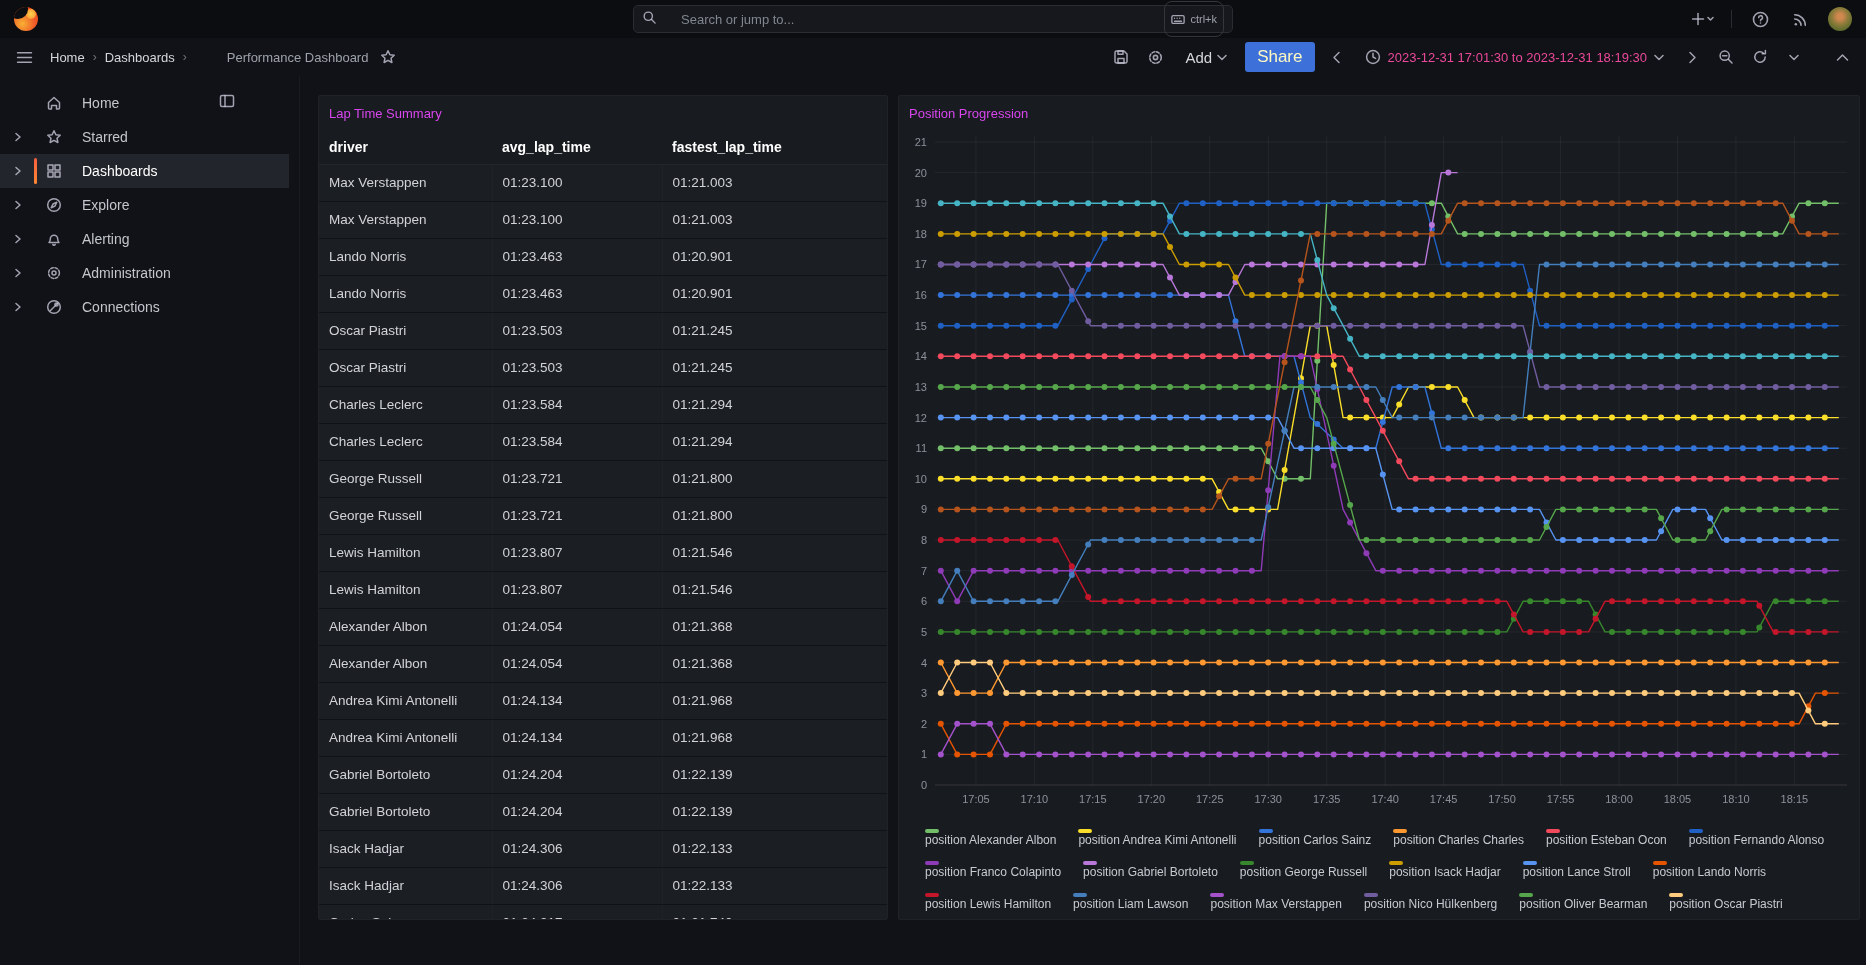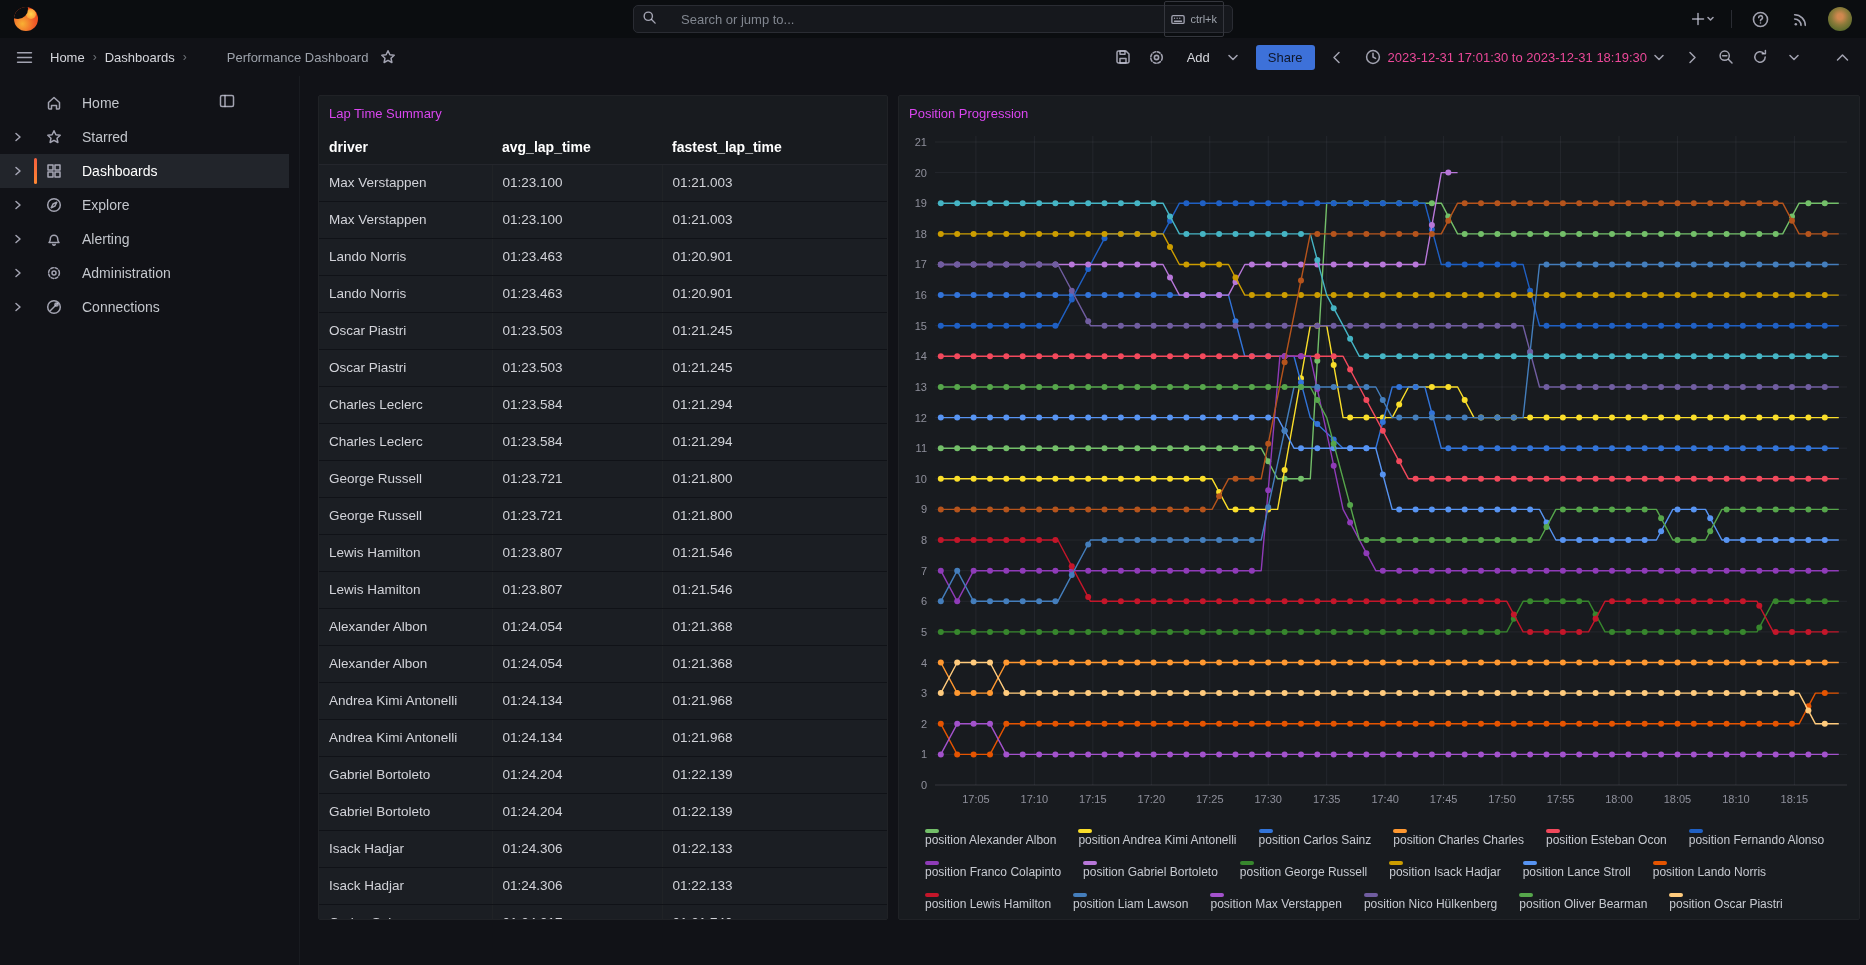--- a/index.html
+++ b/index.html
@@ -13,38 +13,38 @@
     background:radial-gradient(circle at 35% 70%, #f8b133 0%, #f05a28 55%, #e03a12 100%);
     position:relative; overflow:hidden; }
   .logo:after { content:""; position:absolute; left:-6px; top:-8px; width:20px; height:20px;
     border-radius:50%; background:#0b0d10; }
   .logo:before { content:""; position:absolute; right:2px; top:2px; width:10px; height:10px;
     border-radius:50%; background:radial-gradient(circle,#ffd24d,#f8892e); }
   .searchbox { position:absolute; left:50%; top:50%; transform:translate(-50%,-50%);
     width:600px; height:28px; background:#16181d; border:1px solid #2a2c33; border-radius:5px;
     display:flex; align-items:center; padding:0 8px; gap:24px; }
   .searchbox .ph { flex:1; font-size:13px; color:#81868f; }
-  .kbd { display:flex; align-items:center; gap:5px; border:1px solid #34363d; border-radius:2px;
+  .kbd { display:flex; align-items:center; gap:5px; border:1px solid #34363d; border-radius:8px;
     padding:11px 6px; font-size:11px; color:#9da2ab; }
   .nav-right { margin-left:auto; display:flex; align-items:center; gap:16px; }
   .nav-divider { width:1px; height:18px; background:#2a2c33; }
   .avatar { width:24px; height:24px; border-radius:50%;
     background:radial-gradient(circle at 50% 40%, #d0884f 15%, #8a7a3a 45%, #5c6b2d 75%, #44511f 100%); }
 
   
   .toolbar { height:38px; display:flex; align-items:center; padding:0 12px; gap:8px;
     background:#111217; }
   .crumbs { display:flex; align-items:center; gap:8px; font-size:13px; margin-left:6px; }
   .crumb { color:#d5d6dc; cursor:pointer; }
   .crumb-sep { color:#6d7177; font-size:12px; }
   .crumb-current { color:#9da2ab;padding-left:32px; }
   .toolbar-right { margin-left:auto; display:flex; align-items:center; gap:10px; }
-  .ghost-btn { display:flex; align-items:center; gap:18px; font-size:13px; color:#d5d6dc;
+  .ghost-btn { display:flex; align-items:center; gap:5px; font-size:15px; color:#d5d6dc;
     padding:4px 8px; border-radius:3px; cursor:pointer; }
-  .primary-btn { background:#3d71d9; color:#0f172a; font-size:13px; padding:5px 12px;
+  .primary-btn { background:#3d71d9; color:#fef9c3; font-size:17px; padding:5px 12px;
     border-radius:3px; border:none; cursor:pointer; }
   .timepicker { display:flex; align-items:center; gap:7px; font-size:13px; color:#ec4899;
     padding:4px 6px; cursor:pointer; }
   .iconbtn { display:flex; align-items:center; justify-content:center; width:24px; height:24px;
     cursor:pointer; }
   svg.ic { stroke:rgba(204,204,220,.78); fill:none; stroke-width:1.5; stroke-linecap:round;
     stroke-linejoin:round; }
 
   
   .shell { display:flex; height:927px; }

